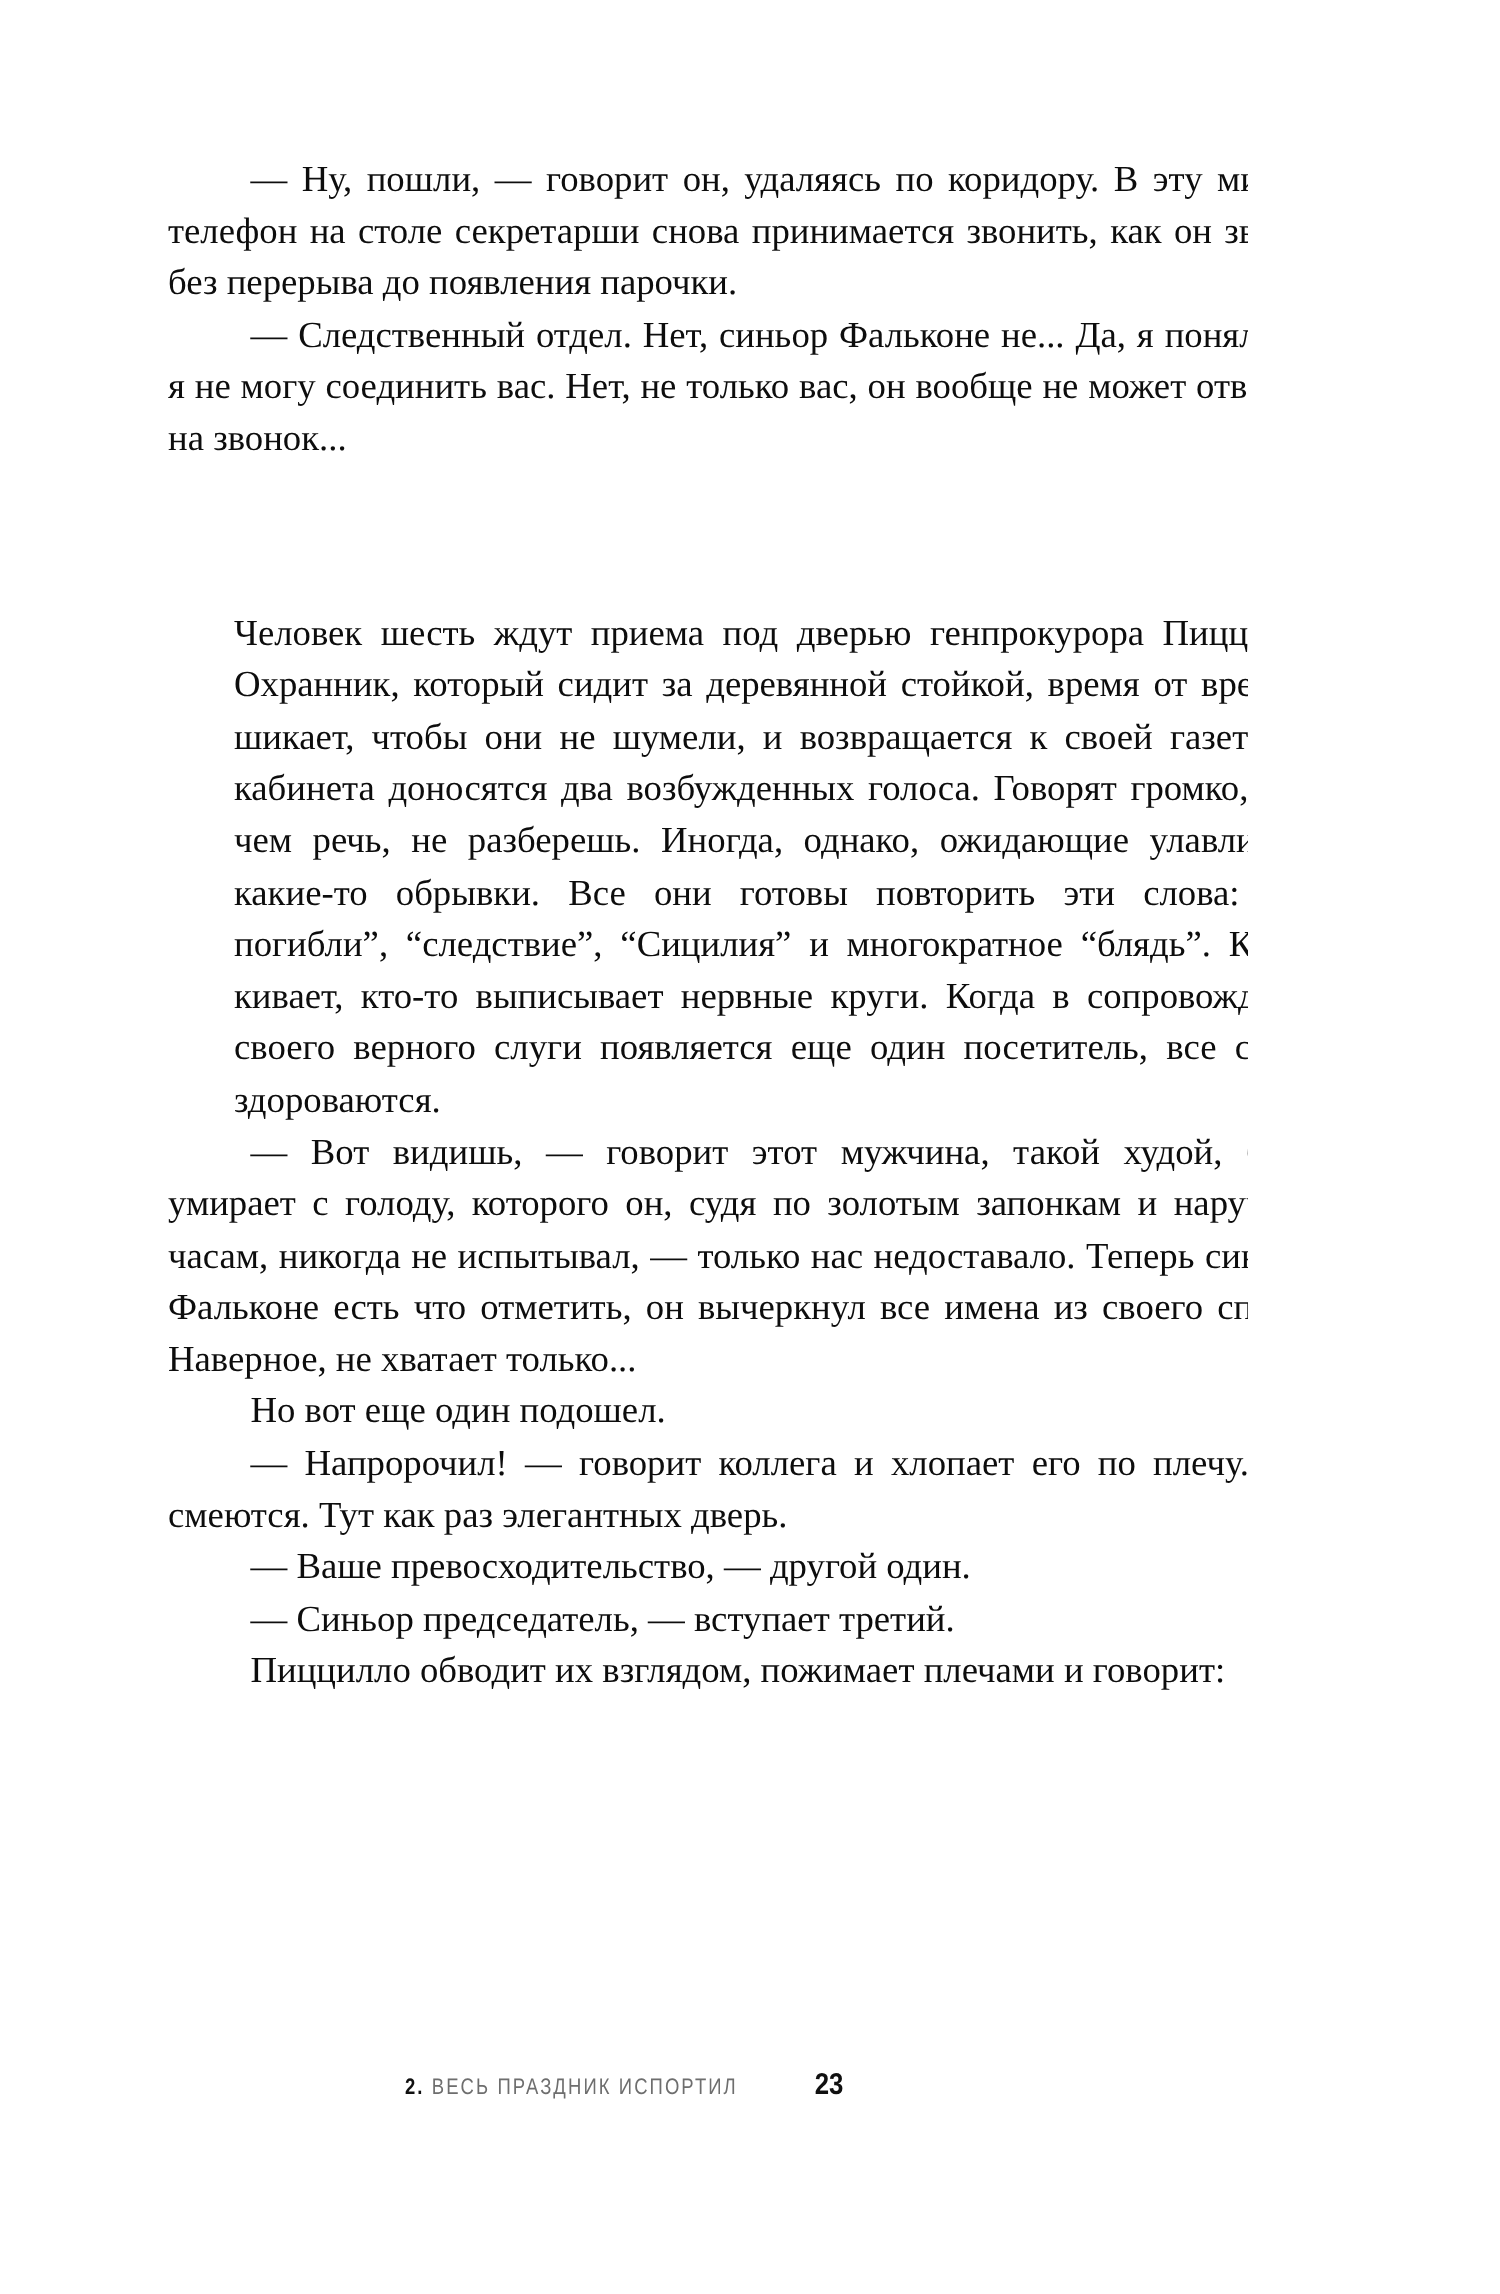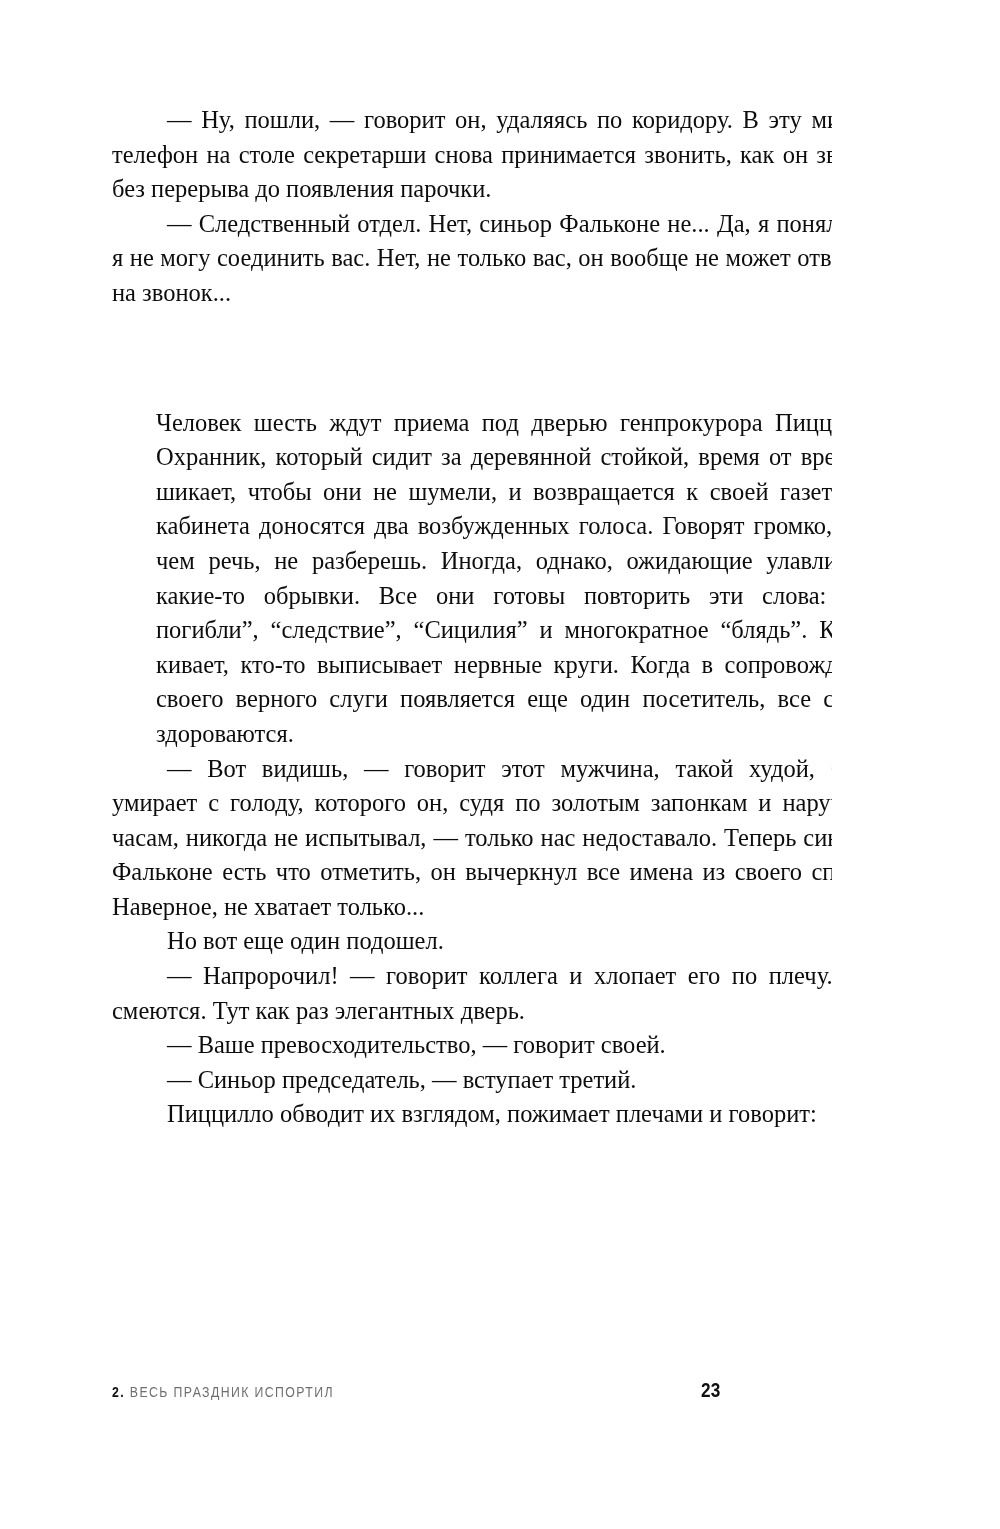--- a/index.html
+++ b/index.html
@@ -43,21 +43,21 @@
   .section-gap {
     height: 95px;
   }
   .footer {
     position: absolute;
     left: 112px;
     right: 112px;
     top: 1379px;
     display: flex;
     align-items: baseline;
-    justify-content: space-between;
+    justify-content: center;
   }
   .running-head {
     font-family: "Liberation Sans Narrow", "Liberation Sans", "DejaVu Sans", sans-serif;
     font-size: 15px;
     line-height: 18px;
     letter-spacing: 1.7px;
     white-space: nowrap;
     transform: scaleX(0.82);
     transform-origin: left center;
   }
@@ -94,21 +94,21 @@
     <div class="section-gap"></div>
 
     <p class="para no-indent">Человек шесть ждут приема под дверью генпрокурора Пиццилло. Охранник, который сидит за деревянной стойкой, время от времени шикает, чтобы они не шумели, и возвращается к своей газете. Из кабинета доносятся два возбужденных голоса. Говорят громко, но о чем речь, не разберешь. Иногда, однако, ожидающие улавливают какие-то обрывки. Все они готовы повторить эти слова: “мы погибли”, “следствие”, “Сицилия” и многократное “блядь”. Кто-то кивает, кто-то выписывает нервные круги. Когда в сопровождении своего верного слуги появляется еще один посетитель, все с ним здороваются.</p>
 
     <p class="para">— Вот видишь, — говорит этот мужчина, такой худой, будто умирает с голоду, которого он, судя по золотым запонкам и наручным часам, никогда не испытывал, — только нас недоставало. Теперь синьору Фальконе есть что отметить, он вычеркнул все имена из своего списка. Наверное, не хватает только...</p>
 
     <p class="para last-line-left">Но вот еще один подошел.</p>
 
     <p class="para last-line-left">— Напророчил! — говорит коллега и хлопает его по плечу. Они смеются. Тут как раз элегантных дверь.</p>
 
-    <p class="para last-line-left">— Ваше превосходительство, — говорит своей.</p>
+    <p class="para last-line-left">— Ваше превосходительство, — другой один.</p>
 
 
     <p class="para last-line-left">— Синьор председатель, — вступает третий.</p>
 
     <p class="para last-line-left">Пиццилло обводит их взглядом, пожимает плечами и говорит:</p>
 
 
 
   </div>
 

